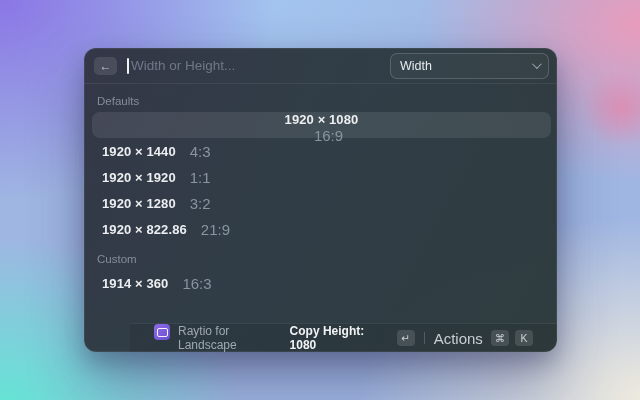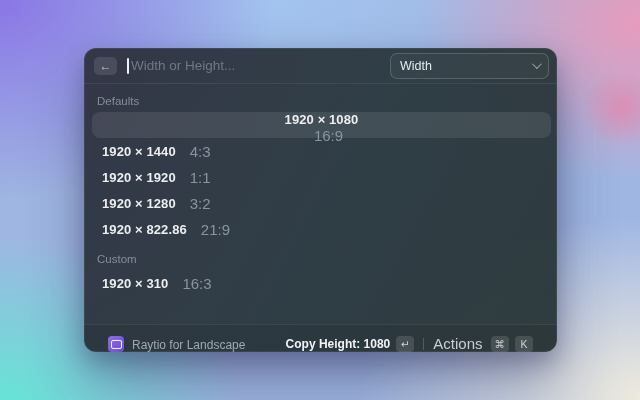--- a/index.html
+++ b/index.html
@@ -59,23 +59,23 @@
   .section + .section .section-header { margin-top:10px; }
   .row {
     height:26px; display:flex; align-items:center;
     border-radius:8px; padding:0 10px;
   }
   .row.selected { background:rgba(255,255,255,.09);flex-direction:column; }
   .row-size { font-size:13px; font-weight:600; color:#eceef0; letter-spacing:.1px; }
   .row-ratio { font-size:15px; color:#8a94a0; margin-left:14px; }
   
   .footer {
-    flex:0 0 28px; display:flex; align-items:flex-end;
+    flex:0 0 28px; display:flex; align-items:flex-start;
     border-top:1px solid rgba(255,255,255,.07);
-    padding:0 24px; background:rgba(0,0,0,.08);
+    padding:0 24px; background:rgba(0,0,0,.08);margin-left:46px;
   }
   .app-icon {
     width:16px; height:16px; border-radius:4px;
     background:linear-gradient(135deg,#8d6cea,#6a4ecf);
     position:relative; flex:0 0 16px;
   }
   .app-icon::after {
     content:""; position:absolute; left:3px; top:4px; width:9px; height:7px;
     border:1.2px solid rgba(255,255,255,.92); border-radius:2px;
   }
@@ -127,21 +127,21 @@
           <span class="row-ratio">3:2</span>
         </div>
         <div class="row">
           <span class="row-size">1920 × 822.86</span>
           <span class="row-ratio">21:9</span>
         </div>
       </div>
       <div class="section">
         <div class="section-header">Custom</div>
         <div class="row">
-          <span class="row-size">1920 × 310</span>
+          <span class="row-size">1914 × 360</span>
           <span class="row-ratio">16:3</span>
         </div>
       </div>
     </div>
 
   <div class="footer">
     <div class="app-icon"></div>
     <div class="app-name">Raytio for Landscape</div>
     <div class="footer-right">
       <span class="primary-action">Copy Height: 1080</span>

